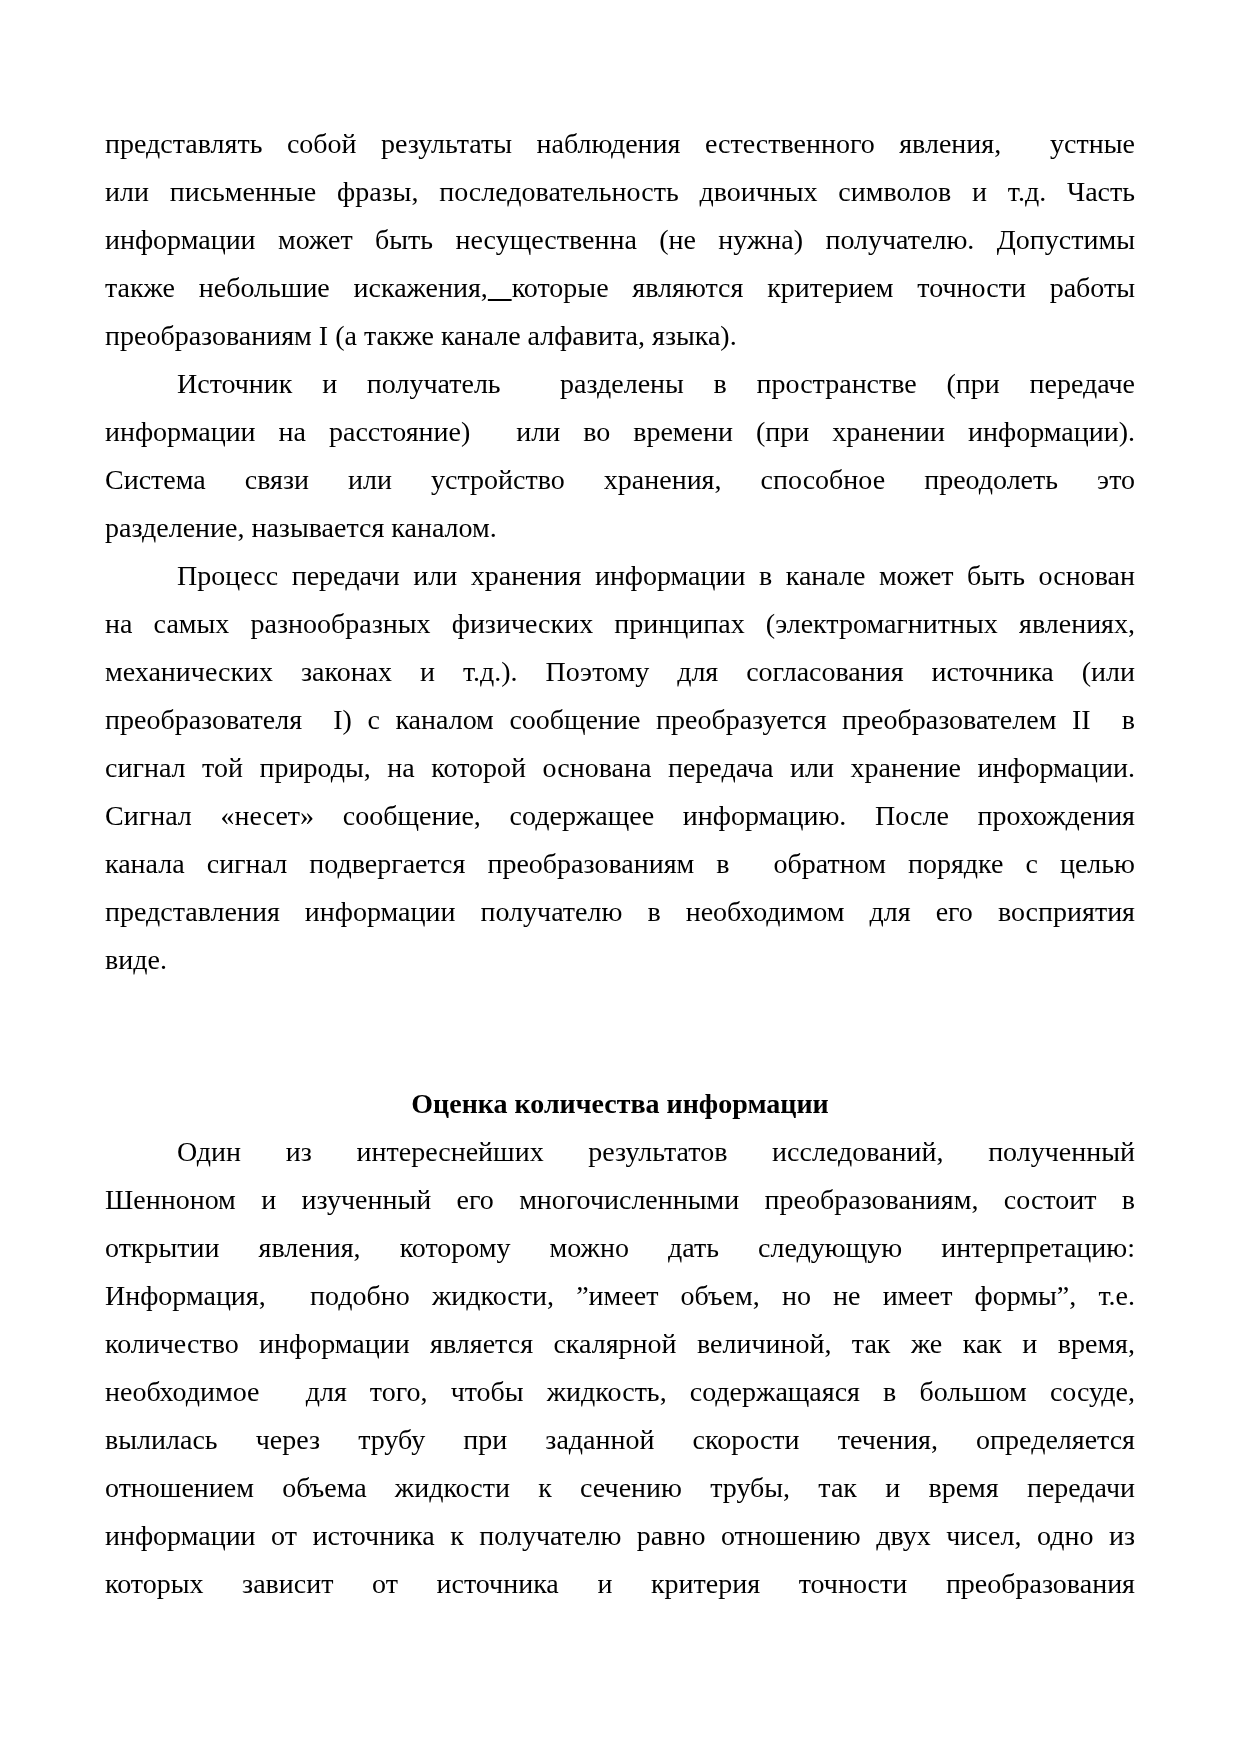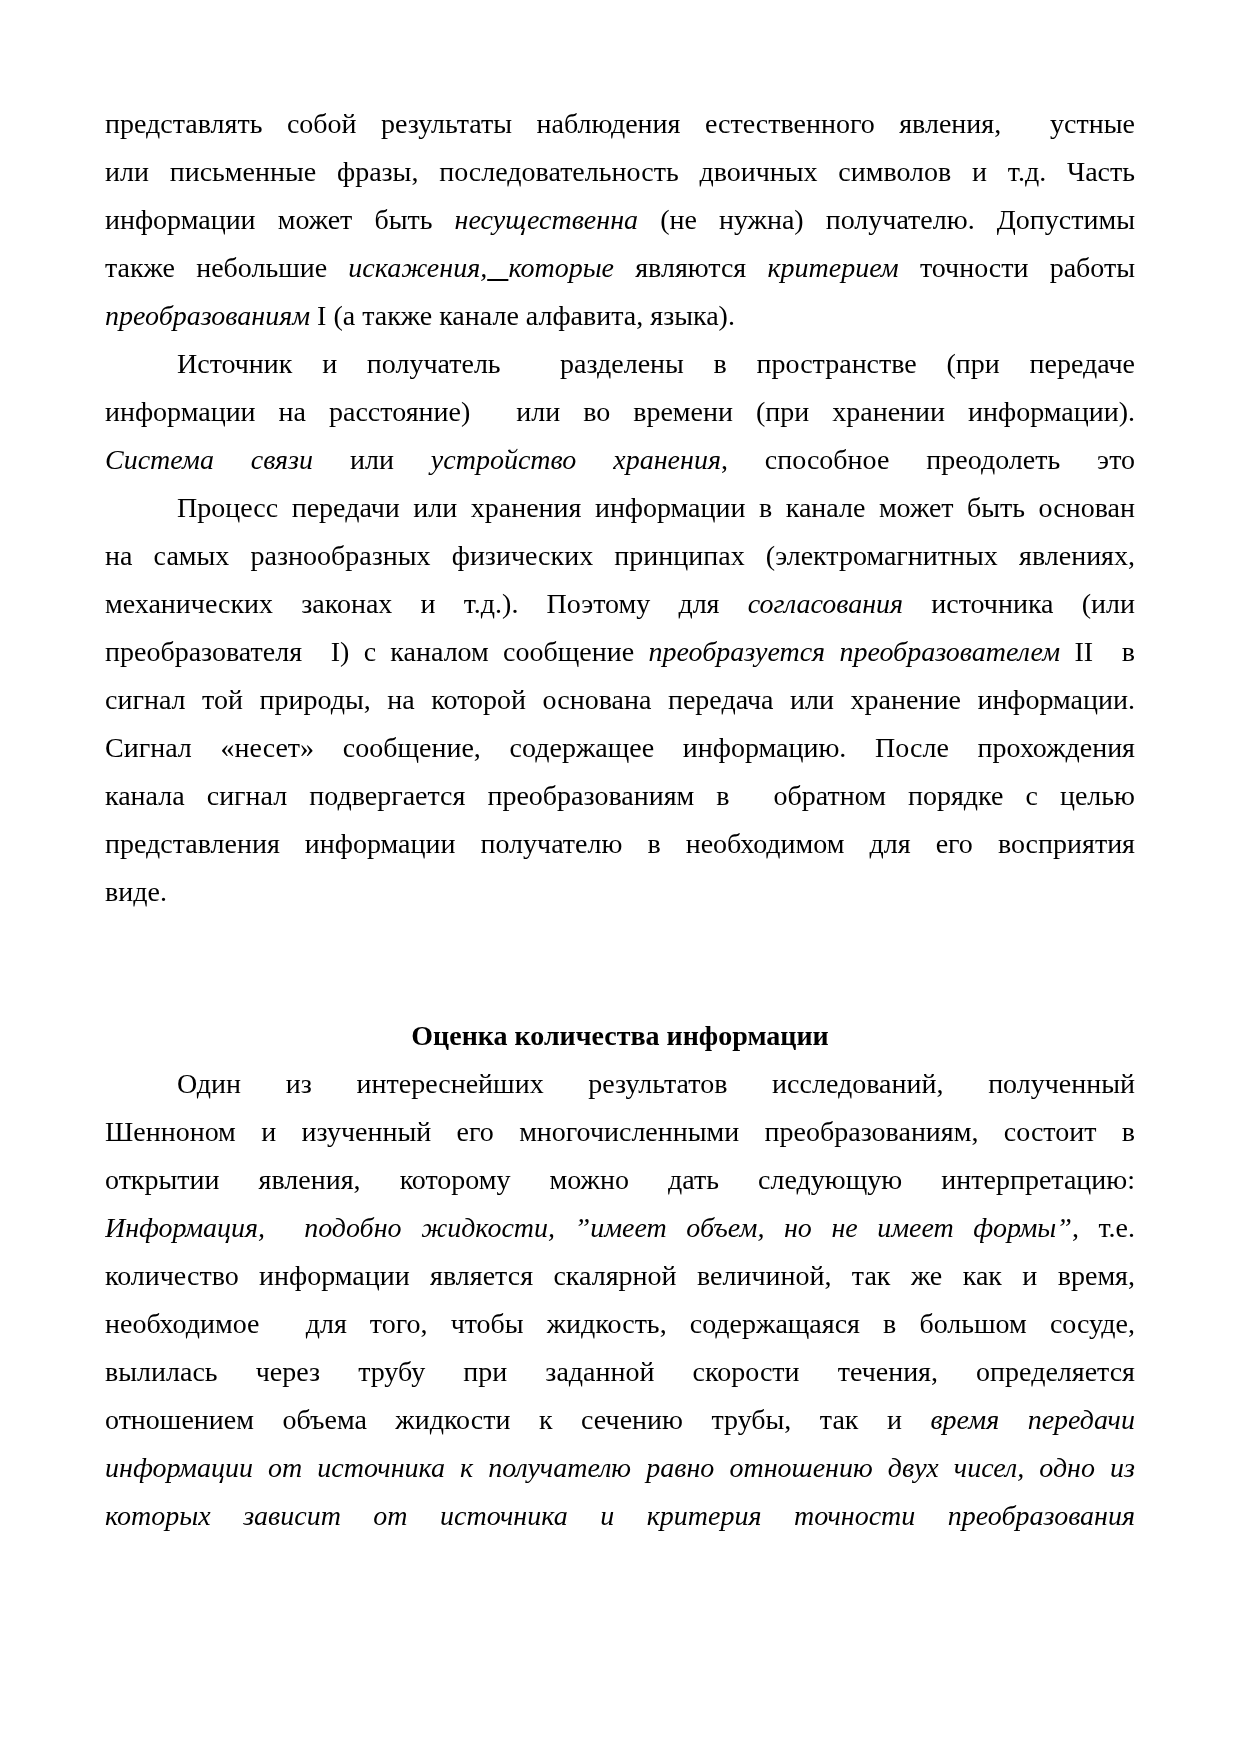--- a/index.html
+++ b/index.html
@@ -12,41 +12,41 @@
     width: 1240px;
     height: 1755px;
     background: #ffffff;
     overflow: hidden;
     font-family: "Liberation Serif", "DejaVu Serif", serif;
     color: #000000;
   }
   .content {
     position: absolute;
     left: 105px;
-    top: 100px;
+    top: 120px;
     width: 1030px;
   }
   .par { margin: 0; padding: 0; }
   .line {
     height: 48px;
     line-height: 48px;
     font-size: 28px;
     text-align: justify;
     text-align-last: justify;
     -moz-text-align-last: justify;
     overflow: hidden;
     white-space: normal;
   }
   .line.lastline {
     text-align: left;
     text-align-last: left;
     -moz-text-align-last: left;
   }
   .line.ind { text-indent: 72px; }
-  .seg.i { font-style: italic; }
+  .seg.i { }
   .seg.iu { font-style: italic; text-decoration: underline; }
   .heading {
     height: 48px;
     line-height: 48px;
     font-size: 28px;
     font-weight: bold;
     text-align: center;
   }
   .spacer { width: 100%; }
 </style>
@@ -59,20 +59,21 @@
         <div class="line"><span class="seg">представлять собой результаты наблюдения естественного явления,&nbsp; устные</span></div>
         <div class="line"><span class="seg">или письменные фразы, последовательность двоичных символов и т.д. Часть</span></div>
         <div class="line"><span class="seg">информации может быть </span><span class="seg i">несущественна</span><span class="seg"> (не нужна) получателю. Допустимы</span></div>
         <div class="line"><span class="seg">также небольшие </span><span class="seg i">искажения,</span><span class="seg iu">&nbsp;</span><span class="seg i">которые</span><span class="seg"> являются </span><span class="seg i">критерием</span><span class="seg"> точности работы</span></div>
         <div class="line lastline"><span class="seg i">преобразованиям</span><span class="seg"> I (а также канале алфавита, языка).</span></div>
       </div>
       <div class="par">
         <div class="line ind"><span class="seg">Источник и получатель&nbsp; разделены в пространстве (при передаче</span></div>
         <div class="line"><span class="seg">информации на расстояние)&nbsp; или во времени (при хранении информации).</span></div>
         <div class="line"><span class="seg i">Система связи</span><span class="seg"> или </span><span class="seg i">устройство хранения</span><span class="seg">, способное преодолеть это</span></div>
+        <div class="line lastline"><span class="seg">разделение, называется </span><span class="seg i">каналом</span><span class="seg">.</span></div>
       </div>
       <div class="par">
         <div class="line ind"><span class="seg">Процесс передачи или хранения информации в канале может быть основан</span></div>
         <div class="line"><span class="seg">на самых разнообразных физических принципах (электромагнитных явлениях,</span></div>
         <div class="line"><span class="seg">механических законах и т.д.). Поэтому для </span><span class="seg i">согласования</span><span class="seg"> источника (или</span></div>
         <div class="line"><span class="seg">преобразователя&nbsp; I) с каналом сообщение </span><span class="seg i">преобразуется преобразователем</span><span class="seg"> II&nbsp; в</span></div>
         <div class="line"><span class="seg">сигнал той природы, на которой основана передача или хранение информации.</span></div>
         <div class="line"><span class="seg">Сигнал «несет» сообщение, содержащее информацию. После прохождения</span></div>
         <div class="line"><span class="seg">канала сигнал подвергается преобразованиям в&nbsp; обратном порядке с целью</span></div>
         <div class="line"><span class="seg">представления информации получателю в необходимом для его восприятия</span></div>

